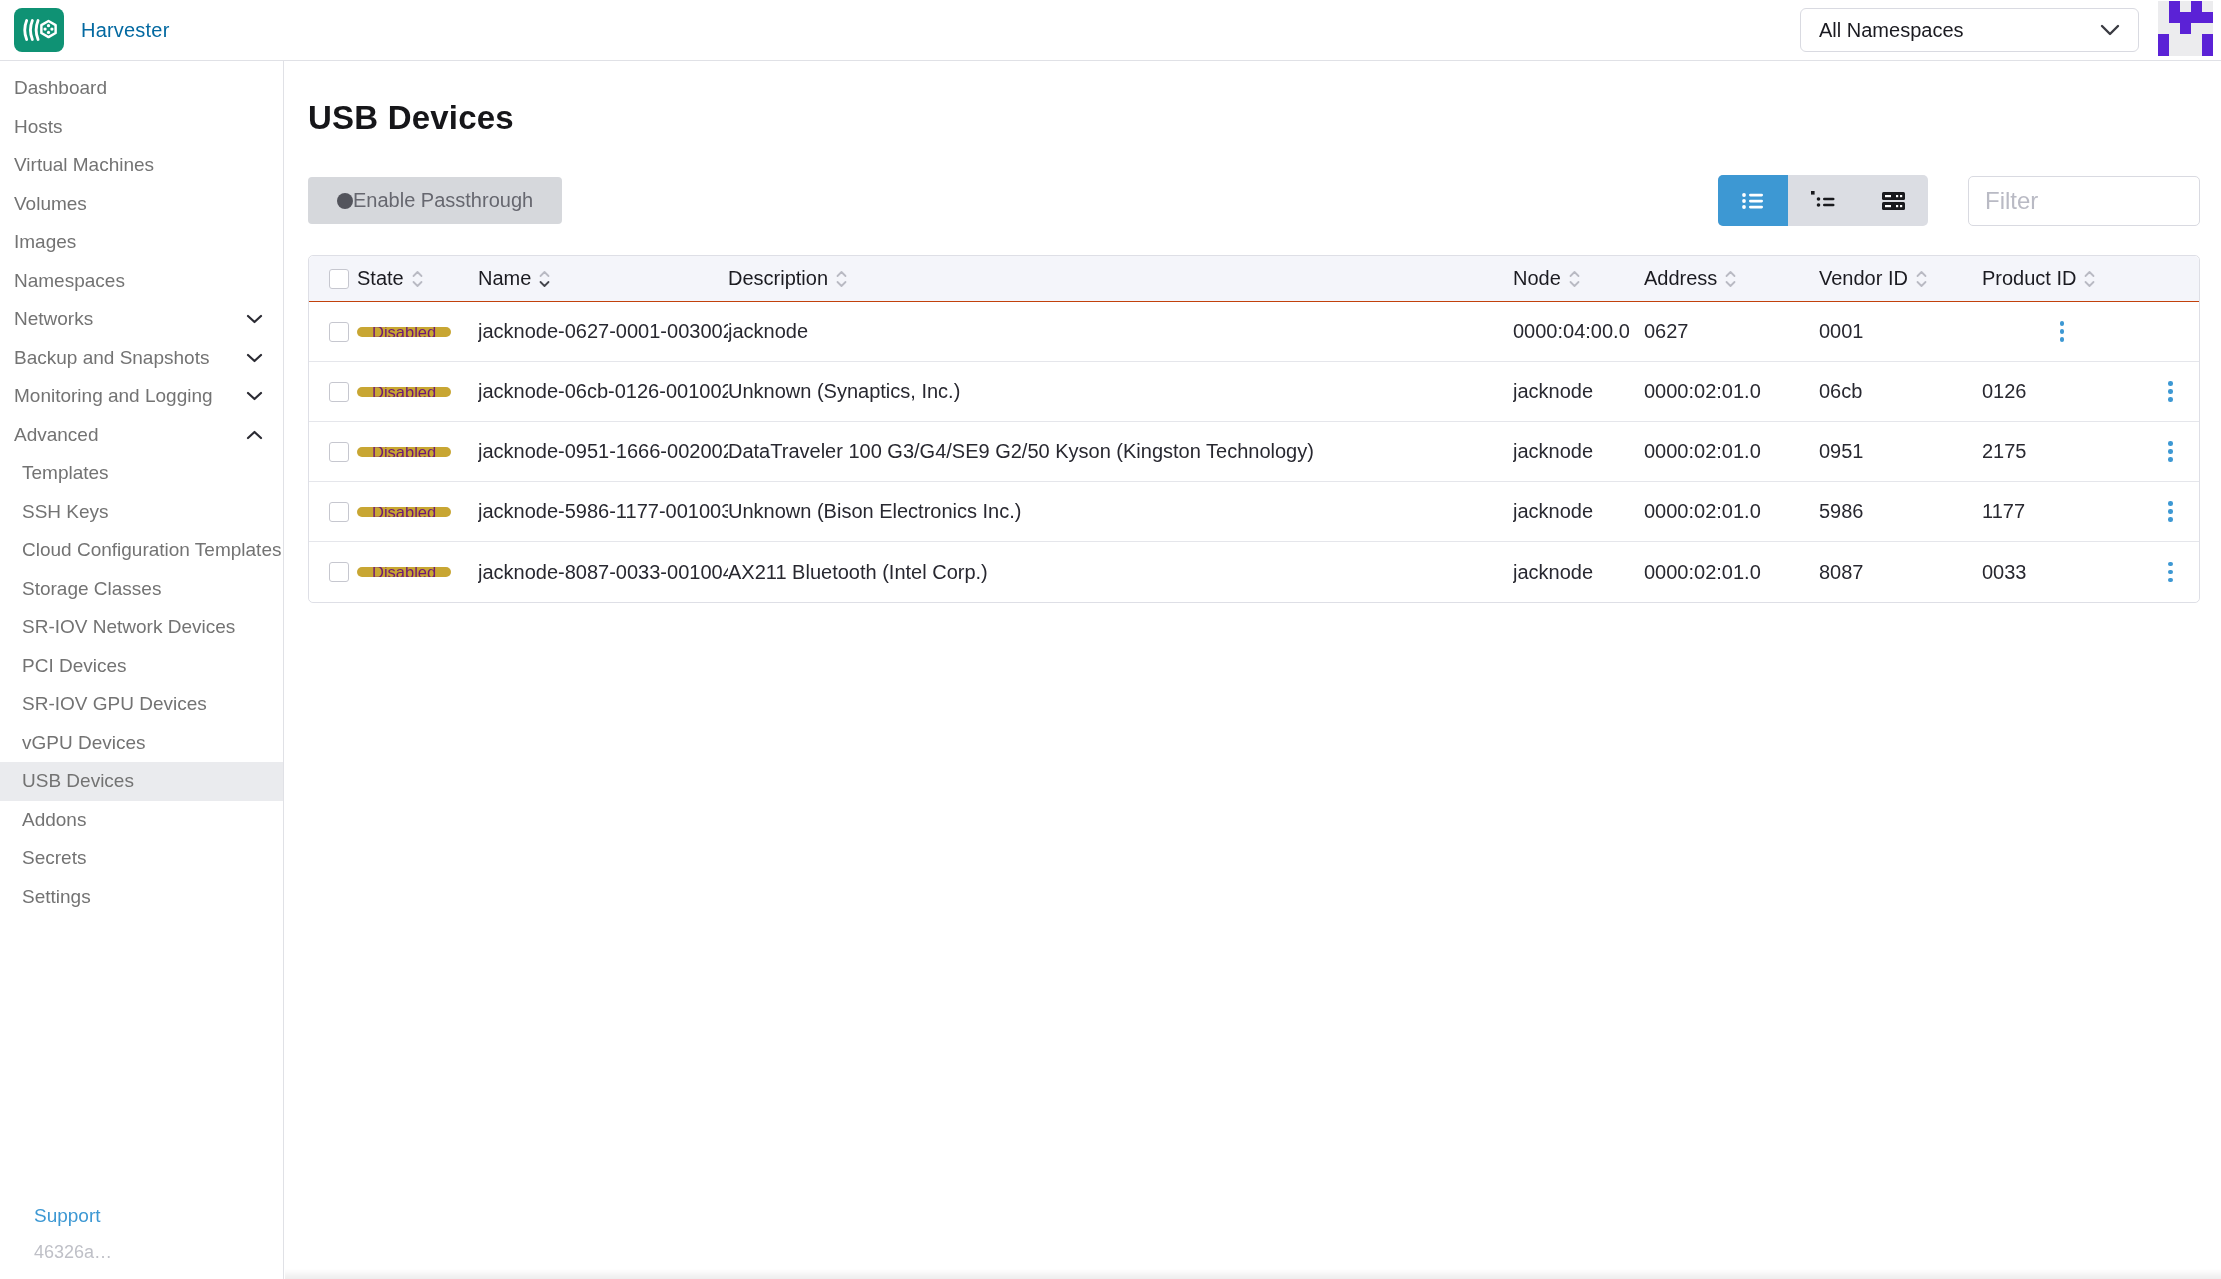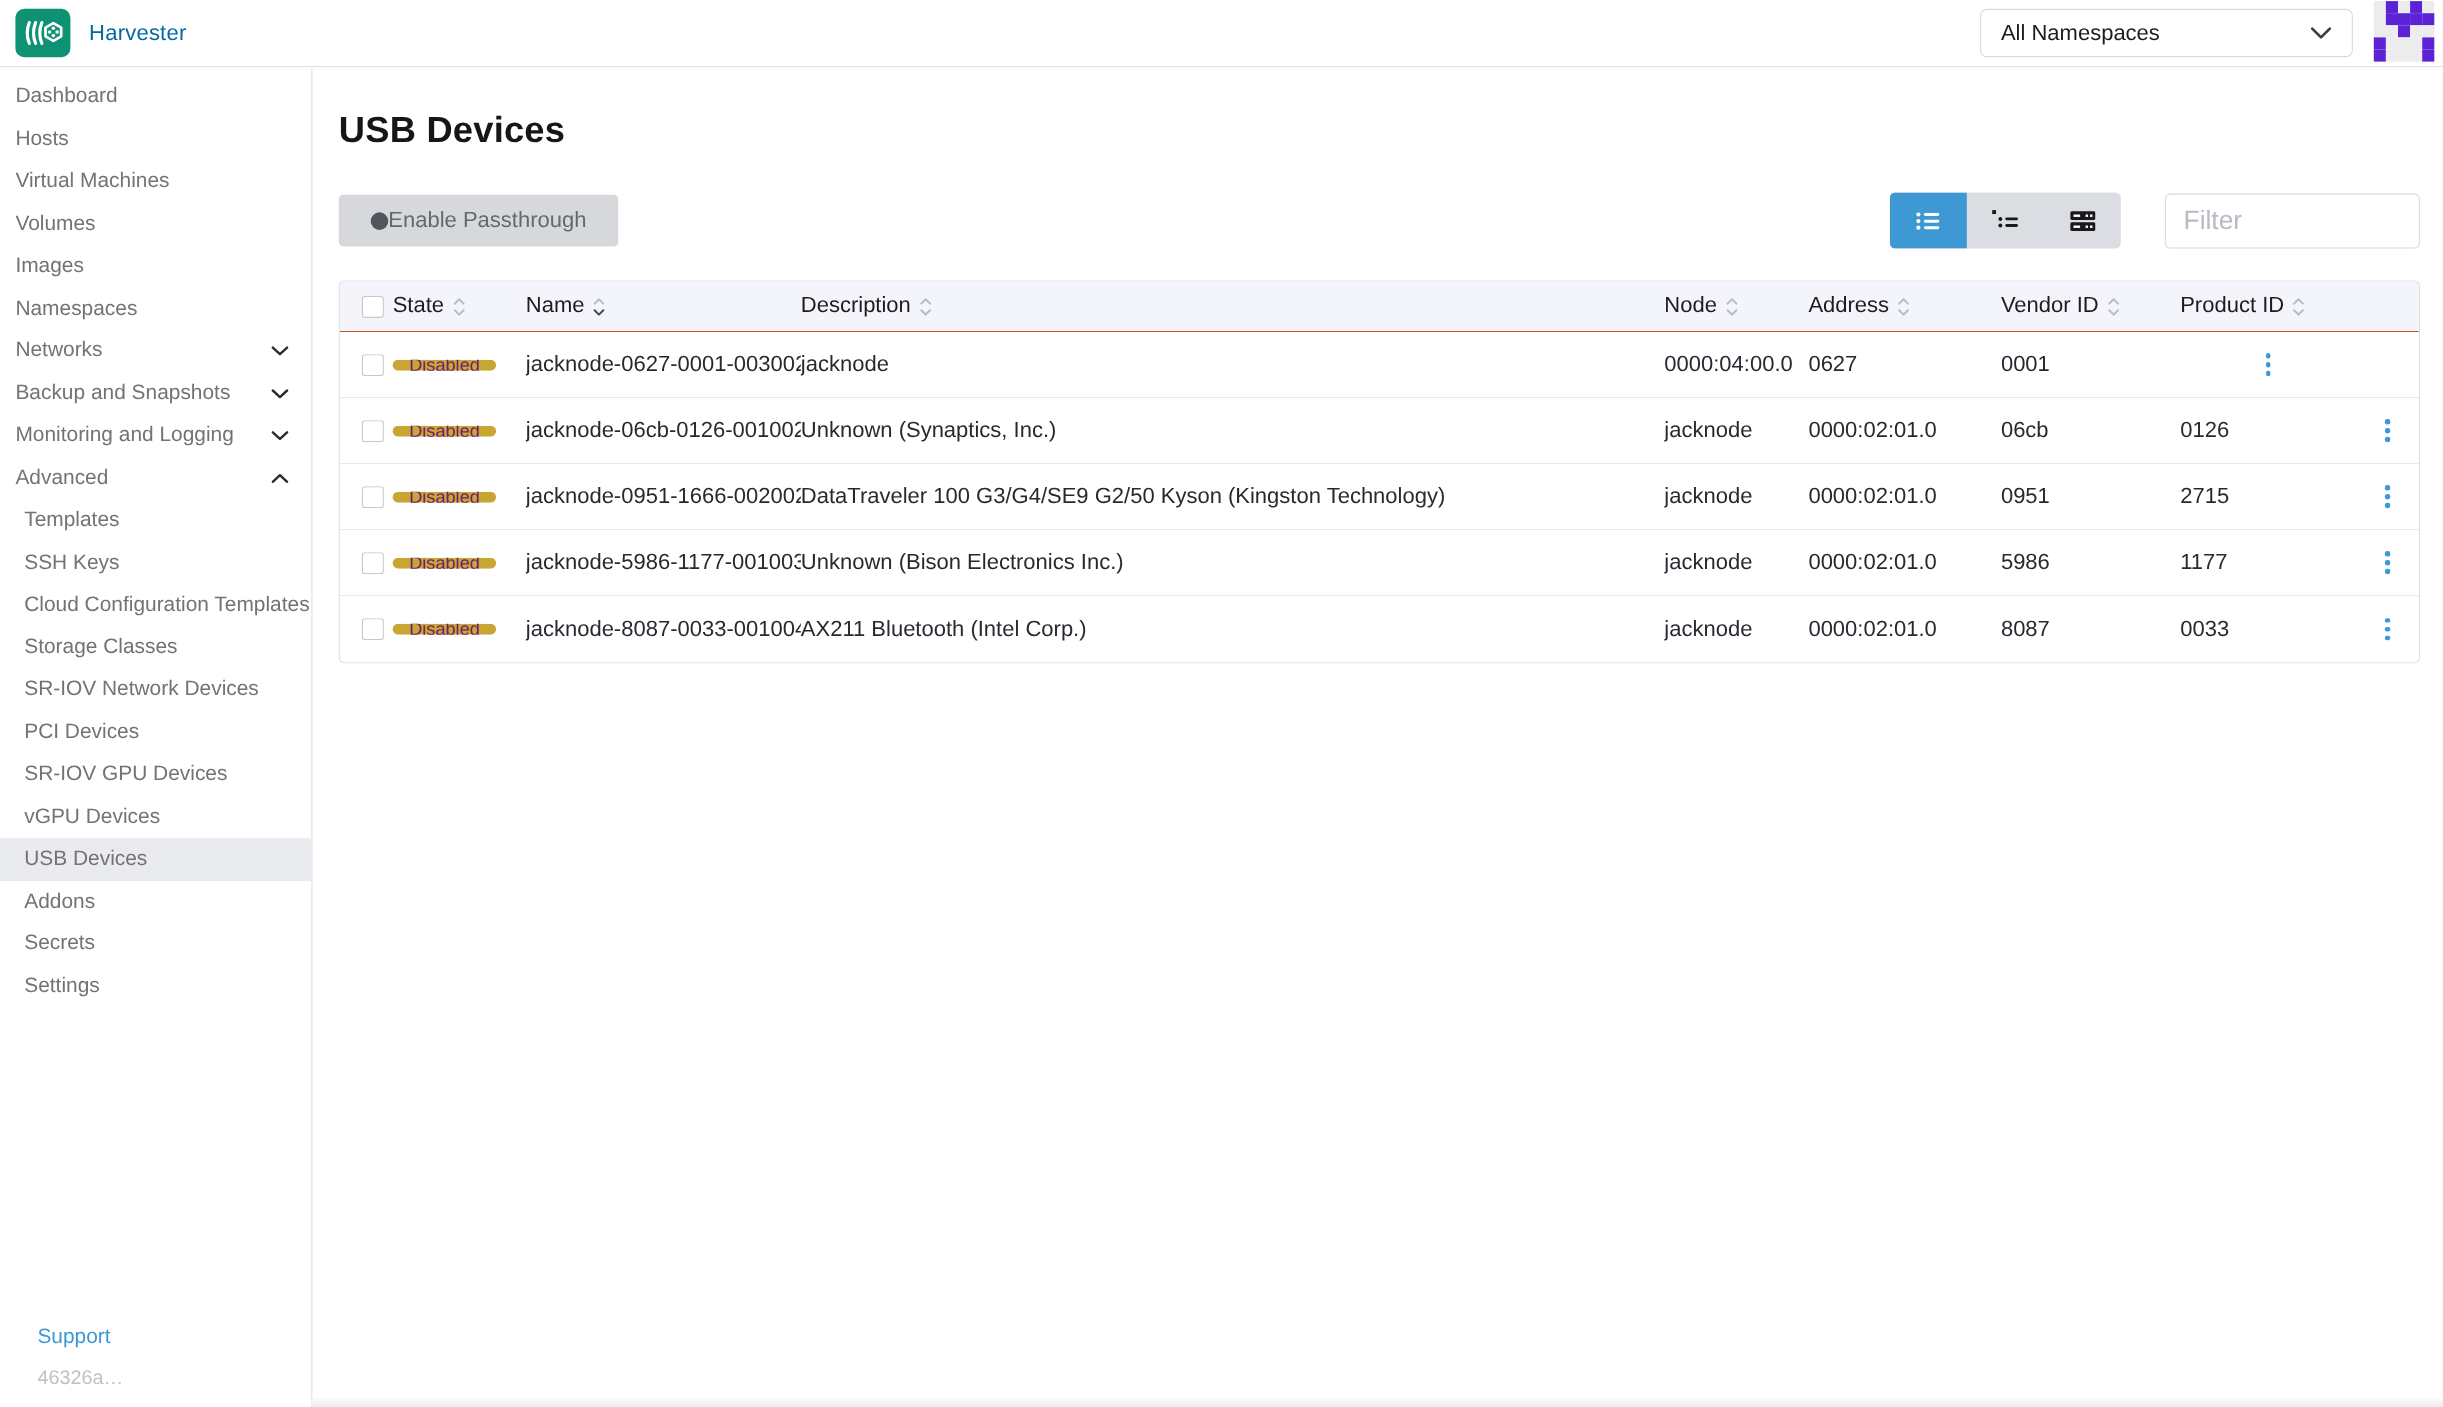--- a/index.html
+++ b/index.html
@@ -378,21 +378,21 @@
     <div class="tgrid trow">
       <div class="cell cb-cell">
           <span class="checkbox"></span>
         </div>
       <div class="cell state-cell"><span class="badge">Disabled</span></div>
       <div class="cell">jacknode-0951-1666-002002</div>
       <div class="cell">DataTraveler 100 G3/G4/SE9 G2/50 Kyson (Kingston Technology)</div>
       <div class="cell">jacknode</div>
       <div class="cell">0000:02:01.0</div>
       <div class="cell">0951</div>
-      <div class="cell">2715</div>
+      <div class="cell">2175</div>
       <div class="cell">
           <span class="kebab">
             <i></i>
             <i></i>
             <i></i>
           </span>
         </div>
     </div>
 
     <div class="tgrid trow">

